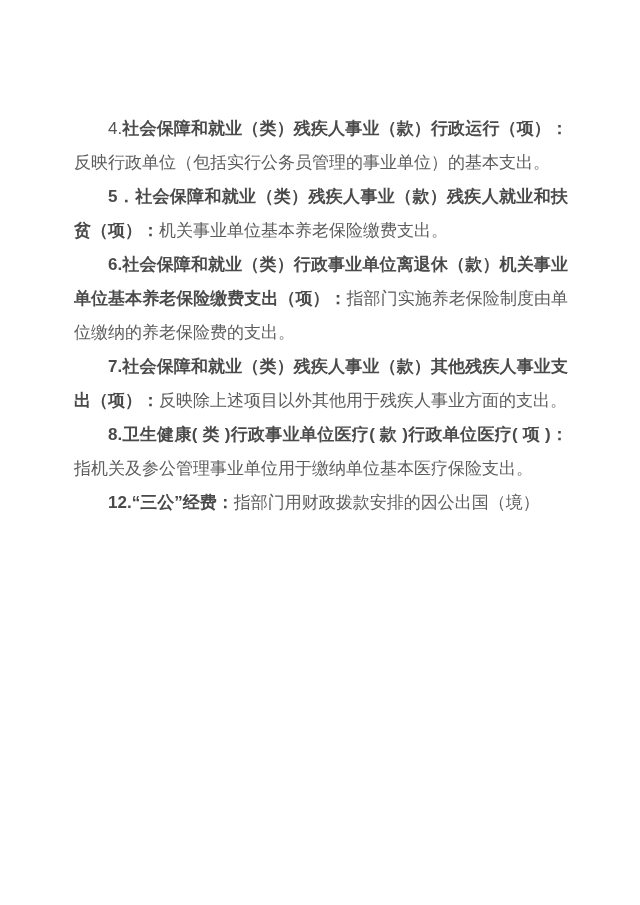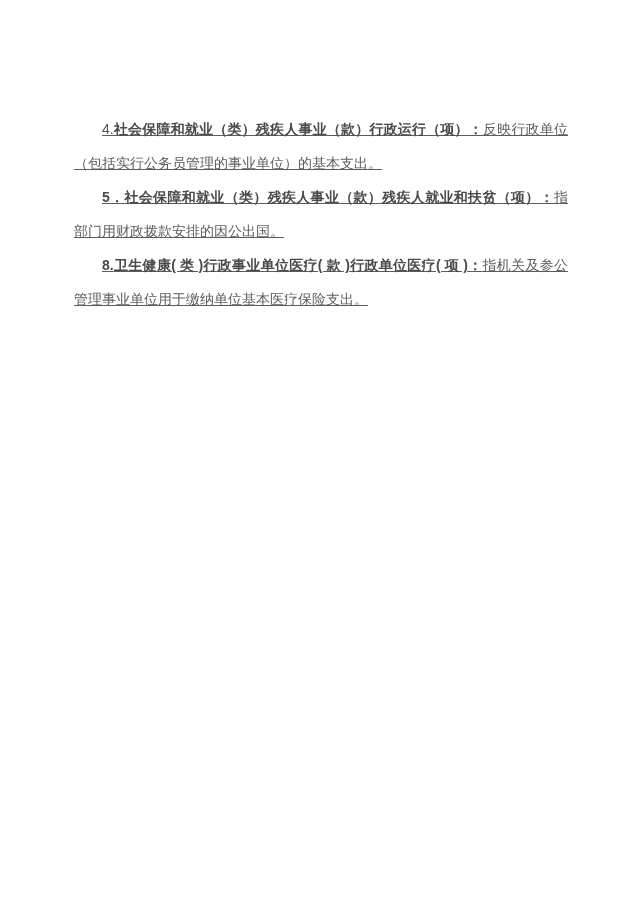--- a/index.html
+++ b/index.html
@@ -16,25 +16,24 @@
   .page {
     width: 640px;
     height: 905px;
     background: #ffffff;
   }
   .content {
     box-sizing: border-box;
     width: 494px;
     margin-left: 74px;
     padding-top: 112px;
-    font-size: 14px;
+    font-size: 17px;
     line-height: 34px;
     text-align: justify;
     color: #5c5c5c;
-    text-decoration: underline;
   }
   p.para {
     margin: 0;
     padding: 0;
     text-indent: 2em;
     word-break: break-all;
   }
   .num,
   .term {
     font-weight: 700;
@@ -50,24 +49,27 @@
   }
 </style>
 </head>
 <body>
 
 <div class="page">
   <div class="content">
 
     <p class="para"><span class="num light">4.</span><span class="term">社会保障和就业（类）残疾人事业（款）行政运行（项）：</span><span class="def">反映行政单位（包括实行公务员管理的事业单位）的基本支出。</span></p>
 
-    <p class="para"><span class="num">5．</span><span class="term">社会保障和就业（类）残疾人事业（款）残疾人就业和扶贫（项）：</span><span class="def">指部门用财政拨款安排的因公出国。</span></p>
+    <p class="para"><span class="num">5．</span><span class="term">社会保障和就业（类）残疾人事业（款）残疾人就业和扶贫（项）：</span><span class="def">机关事业单位基本养老保险缴费支出。</span></p>
 
+    <p class="para"><span class="num">6.</span><span class="term">社会保障和就业（类）行政事业单位离退休（款）机关事业单位基本养老保险缴费支出（项）：</span><span class="def">指部门实施养老保险制度由单位缴纳的养老保险费的支出。</span></p>
 
+    <p class="para"><span class="num">7.</span><span class="term">社会保障和就业（类）残疾人事业（款）其他残疾人事业支出（项）：</span><span class="def">反映除上述项目以外其他用于残疾人事业方面的支出。</span></p>
 
     <p class="para"><span class="num">8.</span><span class="term">卫生健康( 类 )行政事业单位医疗( 款 )行政单位医疗( 项 )：</span><span class="def">指机关及参公管理事业单位用于缴纳单位基本医疗保险支出。</span></p>
 
 
 
 
+    <p class="para"><span class="num">12.</span><span class="term">“三公”经费：</span><span class="def">指部门用财政拨款安排的因公出国（境）</span></p>
 
   </div>
 </div>
 
 </body></html>

